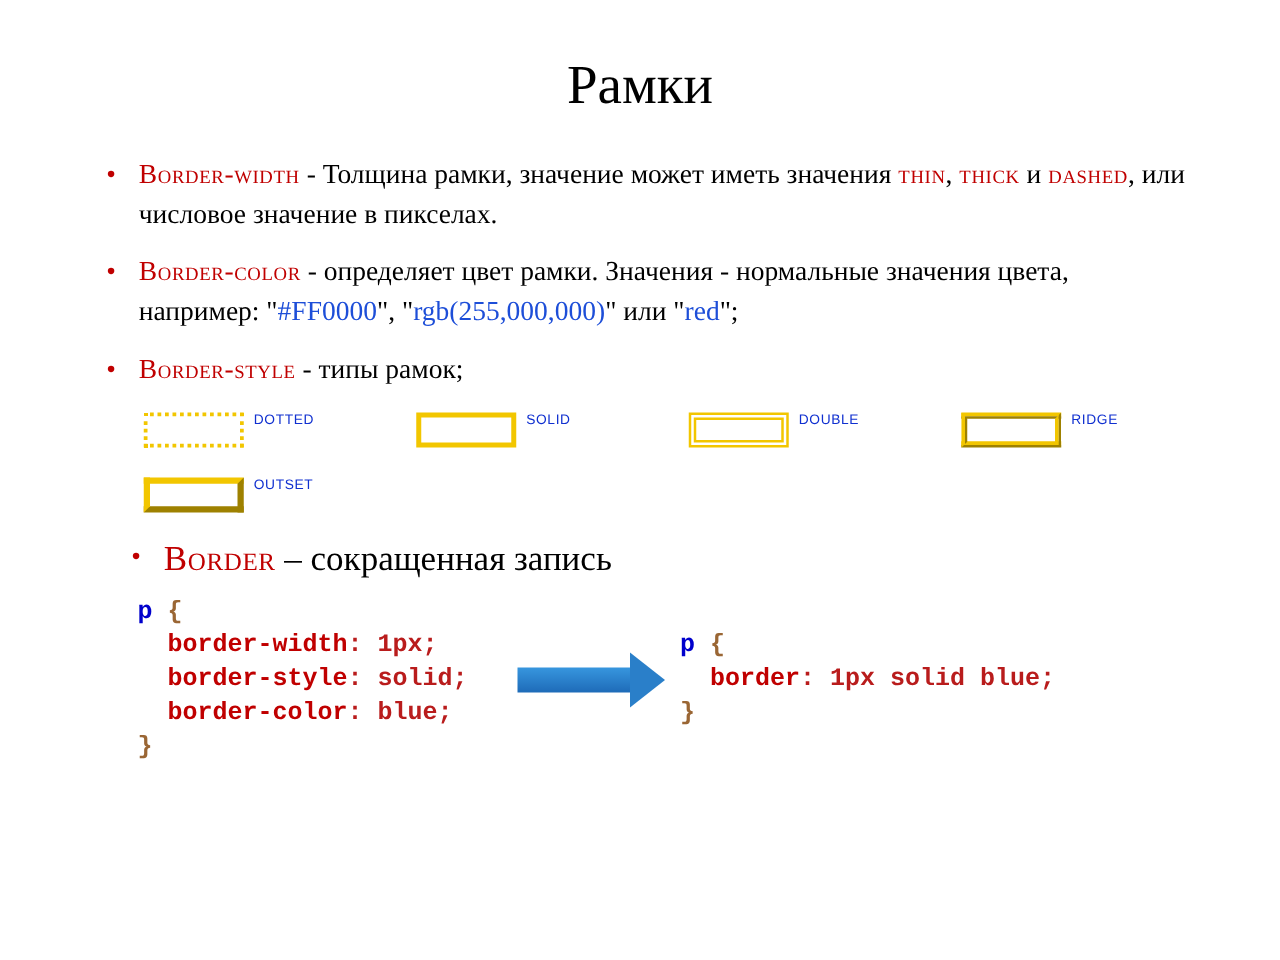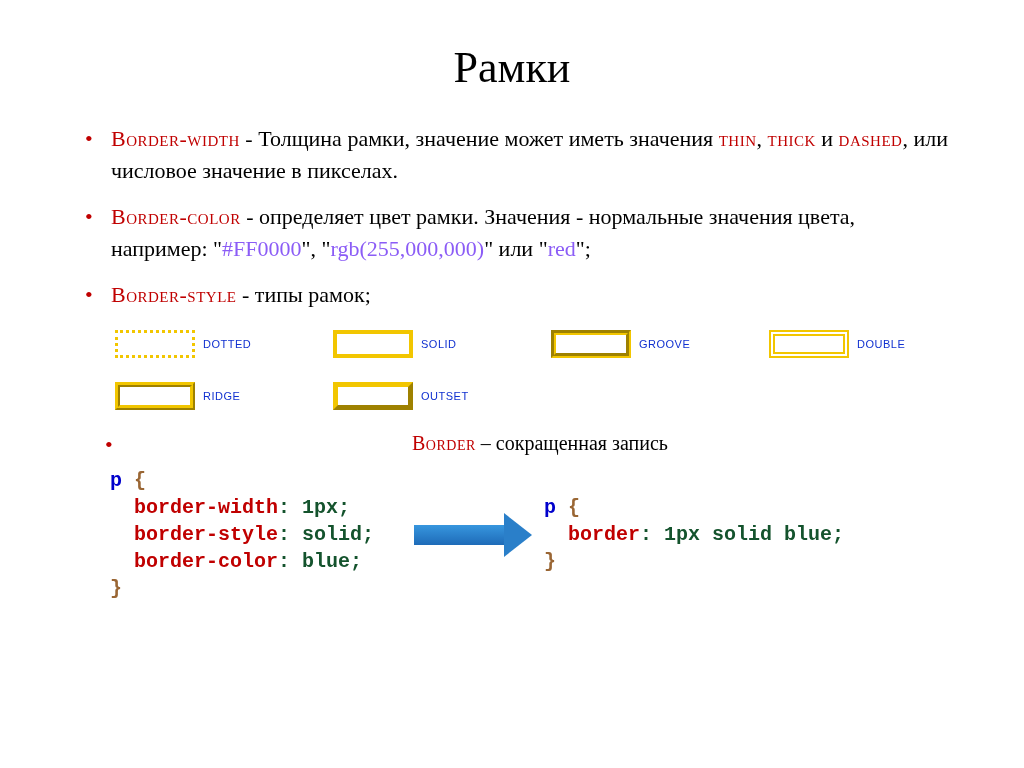--- a/index.html
+++ b/index.html
@@ -43,35 +43,34 @@
     top: 0;
     color: #c00000;
     font-size: 22px;
   }
   .kw {
     color: #c00000;
     font-variant: small-caps;
     letter-spacing: 0.5px;
   }
   .hl {
-    color: #8b5cf6;
+    color: #1d4ed8;
   }
 
   
   .style-grid {
     margin: 8px 0 16px 60px;
     display: grid;
     grid-template-columns: repeat(4, 200px);
     grid-template-rows: repeat(2, 40px);
     gap: 12px 18px;
     align-items: center;
   }
   .style-cell {
     display: flex;
-    align-items: center;
     gap: 8px;
   }
   .swatch {
     width: 80px;
     height: 28px;
     box-sizing: border-box;
     flex: 0 0 auto;
   }
   .lbl {
     font-family: Arial, Helvetica, sans-serif;
@@ -87,22 +86,21 @@
   .sw-groove  { border: 5px groove  #f2c600; }
   .sw-ridge   { border: 5px ridge   #f2c600; }
   .sw-inset   { border: 5px inset   #f2c600; }
   .sw-outset  { border: 5px outset  #f2c600; }
 
   
   .bullet2-wrap {
     list-style: none;
     padding: 0 20px 0 50px;
     margin: 10px 0 10px 0;
-    font-size: 20px;
-    text-align: center;
+    font-size: 28px;
   }
   .bullet2-wrap > li {
     position: relative;
     padding-left: 26px;
   }
   .bullet2-wrap > li::before {
     content: "•";
     position: absolute;
     left: 0;
     top: 0;
@@ -121,21 +119,21 @@
   .code {
     font-family: "Courier New", Courier, monospace;
     font-size: 20px;
     line-height: 1.35;
     white-space: pre;
     font-weight: bold;
   }
   .sel   { color: #0000cc; }
   .brace { color: #9a6634; }
   .prop  { color: #c00000; }
-  .val   { color: #14532d; }
+  .val   { color: #b91c1c; }
 
   .arrow-box {
     width: 130px;
     height: 70px;
     display: flex;
     align-items: center;
     justify-content: center;
     flex: 0 0 auto;
   }
   .arrow {
@@ -176,24 +174,20 @@
   <div class="style-grid" id="style-grid">
       <div class="style-cell">
         <div class="swatch sw-dotted"></div>
         <span class="lbl">dotted</span>
       </div>
       <div class="style-cell">
         <div class="swatch sw-solid"></div>
         <span class="lbl">solid</span>
       </div>
       <div class="style-cell">
-        <div class="swatch sw-groove"></div>
-        <span class="lbl">groove</span>
-      </div>
-      <div class="style-cell">
         <div class="swatch sw-double"></div>
         <span class="lbl">double</span>
       </div>
       <div class="style-cell">
         <div class="swatch sw-ridge"></div>
         <span class="lbl">ridge</span>
       </div>
       <div class="style-cell">
         <div class="swatch sw-outset"></div>
         <span class="lbl">outset</span>

